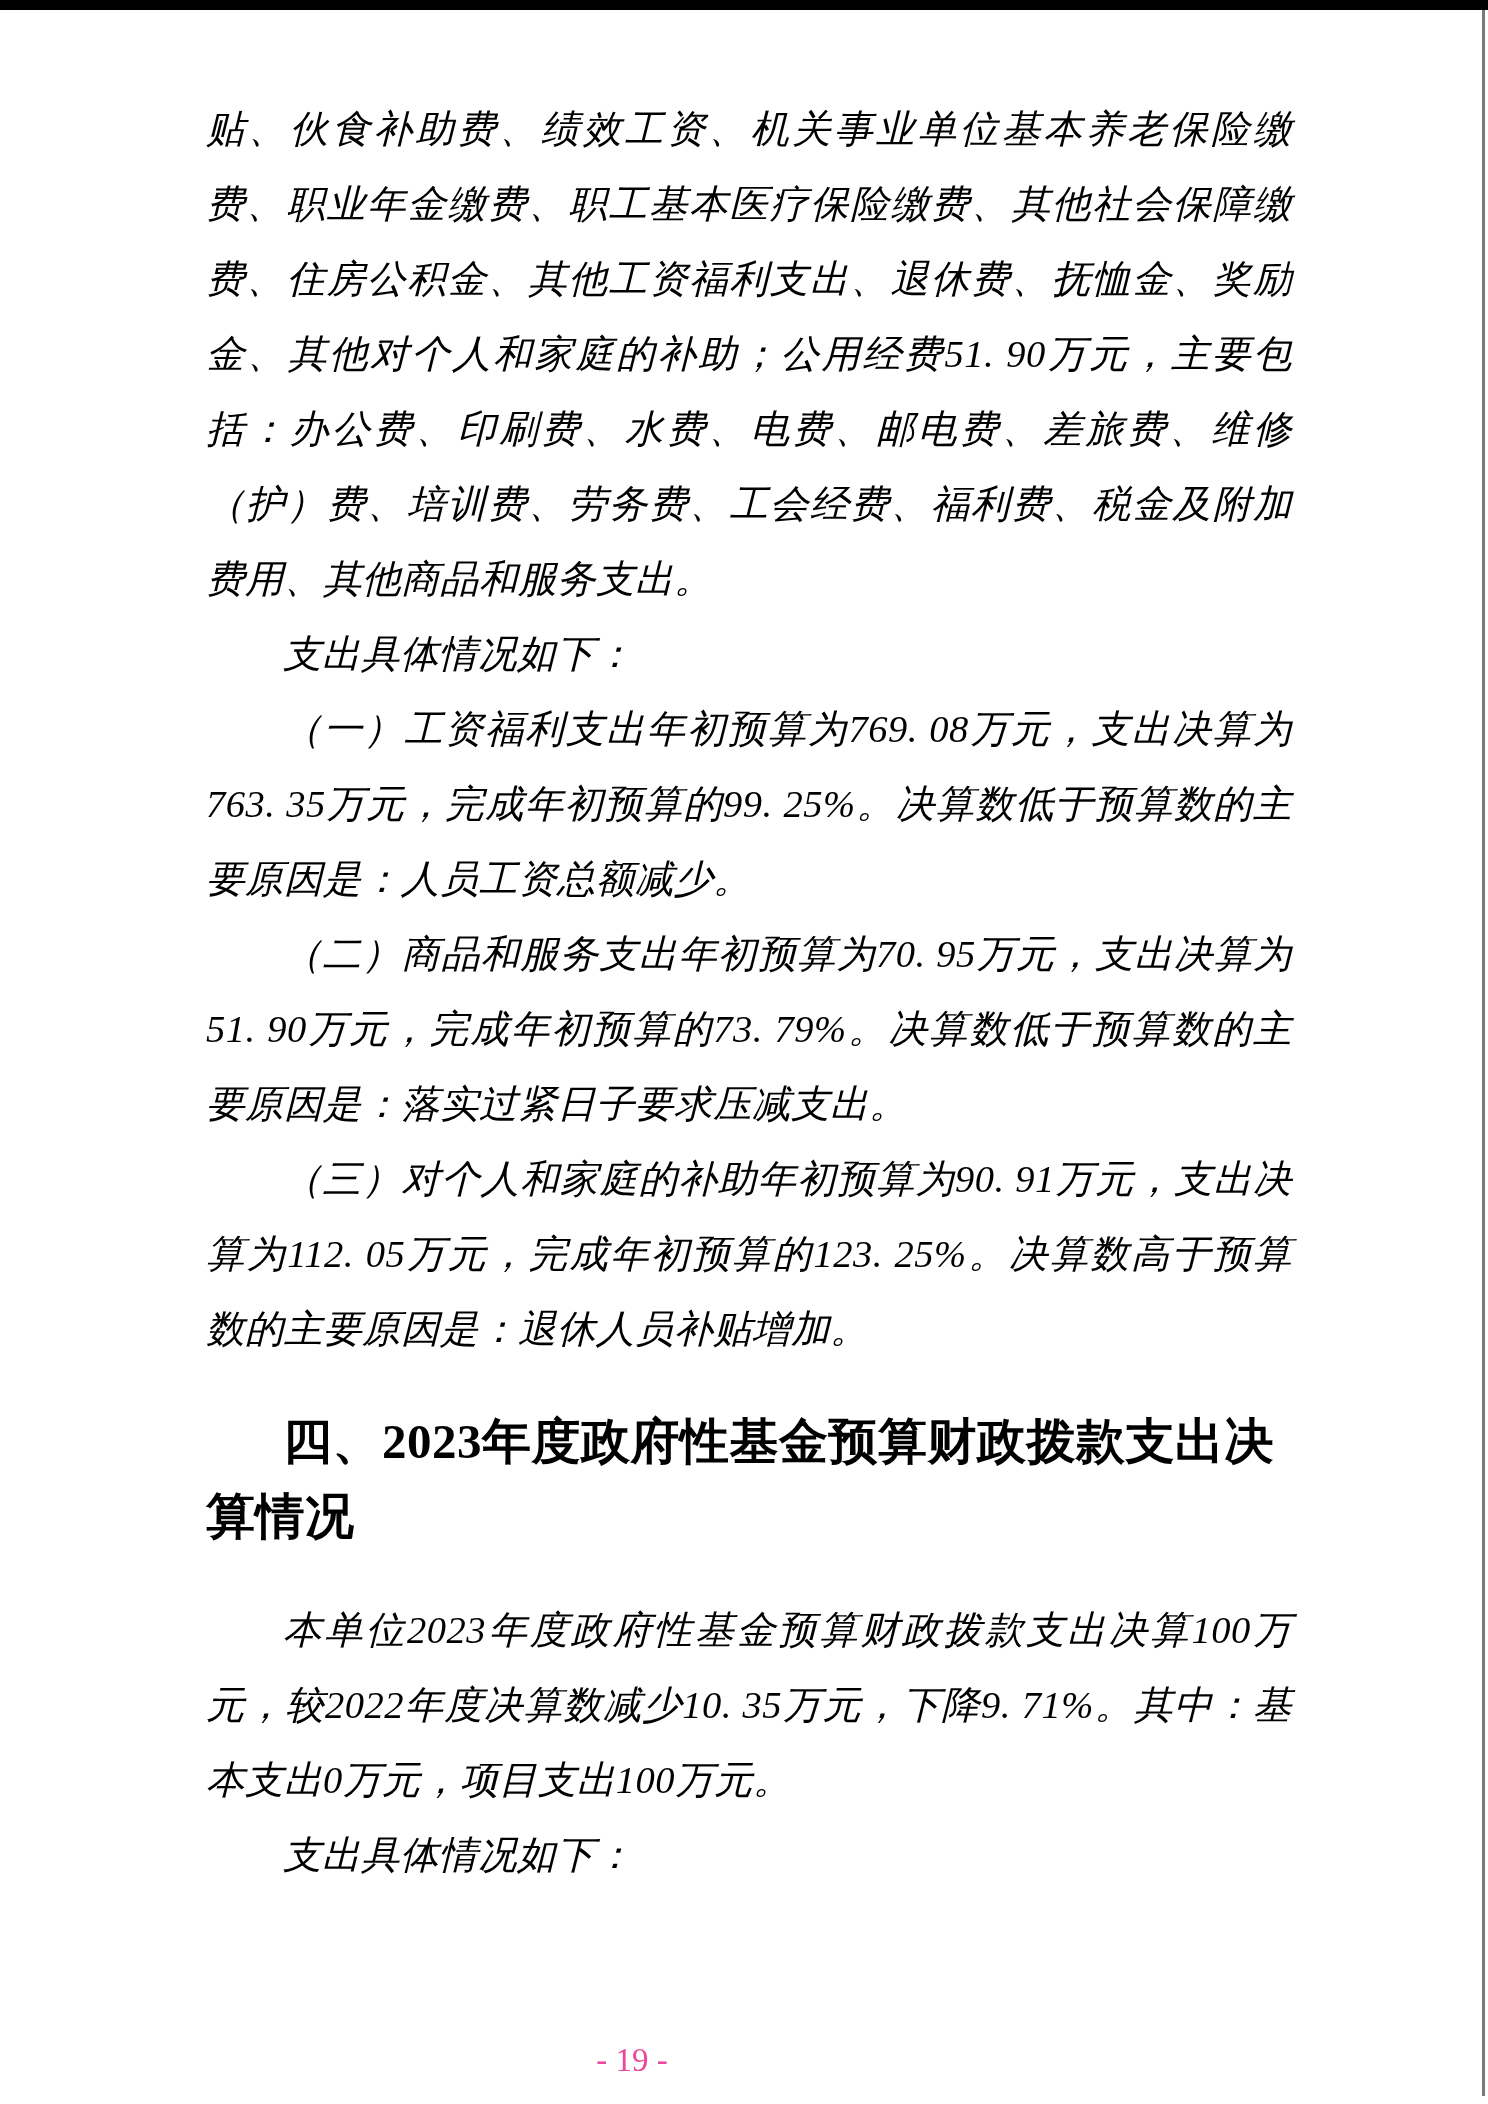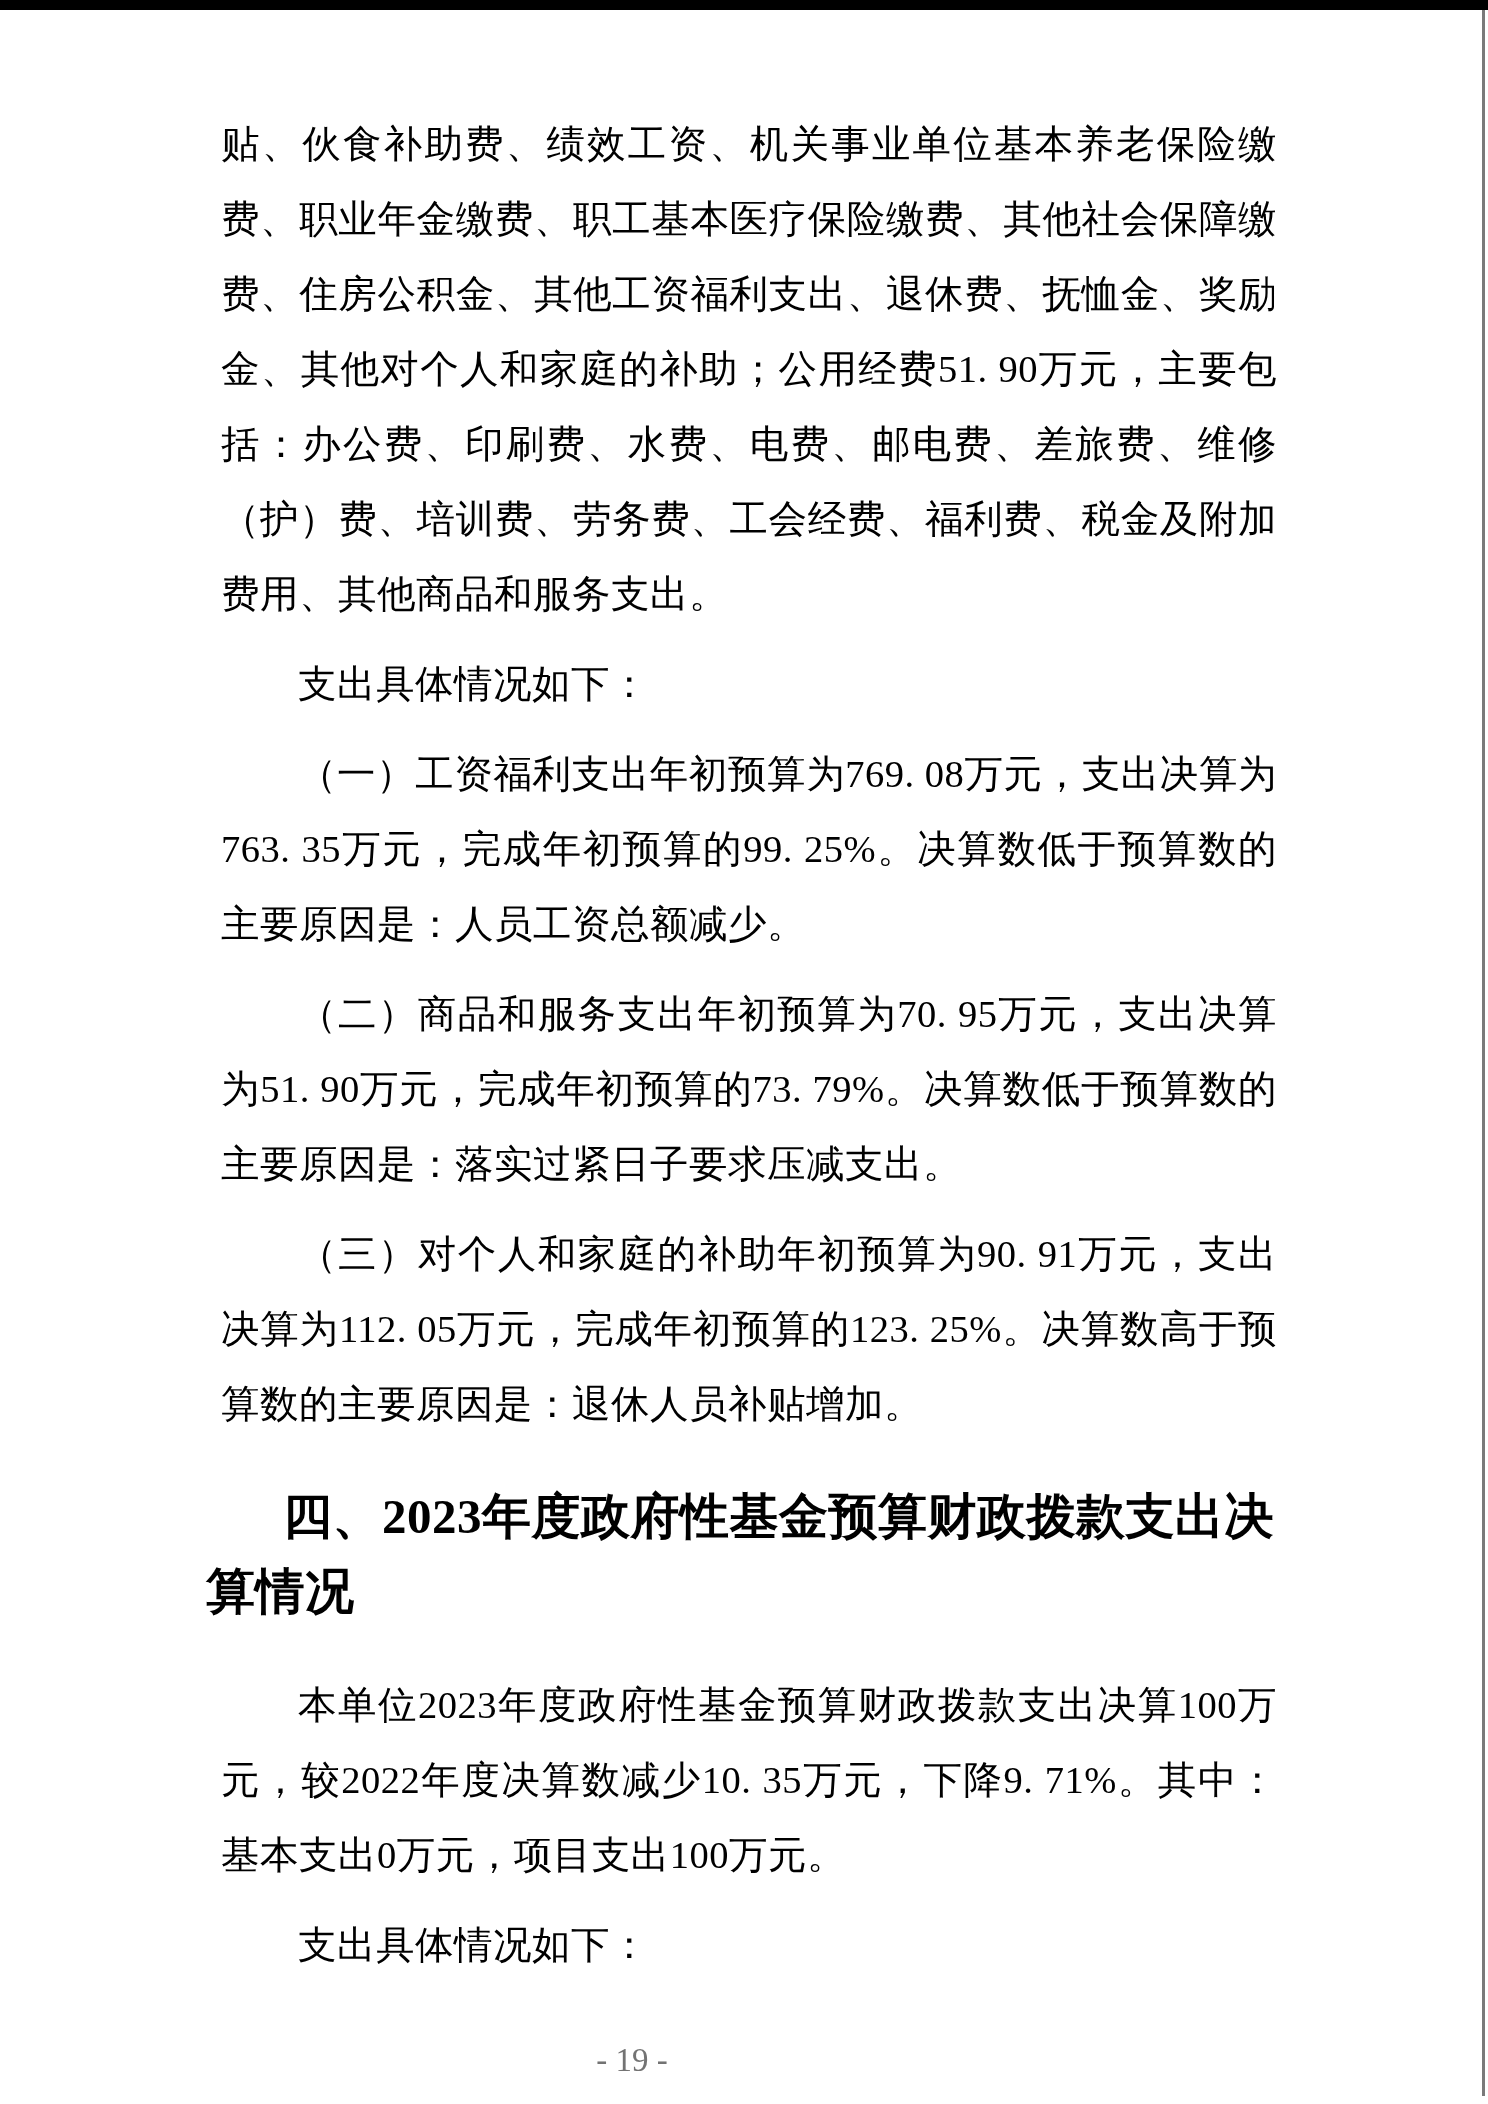--- a/index.html
+++ b/index.html
@@ -35,43 +35,44 @@
     left: 206px;
     top: 92px;
     width: 1086px;
     font-size: 38.5px;
     line-height: 75px;
     text-align: justify;
     text-justify: inter-character;
     letter-spacing: 0.5px;
   }
   .content p.para {
-    margin: 15px;
+    margin: 0;
     padding: 0;
+    font-style: italic;
   }
   .content .indent {
     text-indent: 77px;
   }
   .content h2.heading {
     margin: 37px 0 39px 0;
     padding: 0;
     font-size: 49px;
     line-height: 75px;
     font-weight: bold;
     text-align: left;
   }
   .footer {
     position: absolute;
     top: 2040px;
     left: 0;
     width: 1264px;
     text-align: center;
     font-size: 33px;
     line-height: 40px;
-    color: #737373;
+    color: #ec4899;
   }
 </style>
 </head>
 <body>
 
 <div class="top-bar"></div>
 <div class="right-edge-line"></div>
 
 <div class="content">
     <p class="para">贴、伙食补助费、绩效工资、机关事业单位基本养老保险缴费、职业年金缴费、职工基本医疗保险缴费、其他社会保障缴费、住房公积金、其他工资福利支出、退休费、抚恤金、奖励金、其他对个人和家庭的补助；公用经费51. 90万元，主要包括：办公费、印刷费、水费、电费、邮电费、差旅费、维修（护）费、培训费、劳务费、工会经费、福利费、税金及附加费用、其他商品和服务支出。</p>

